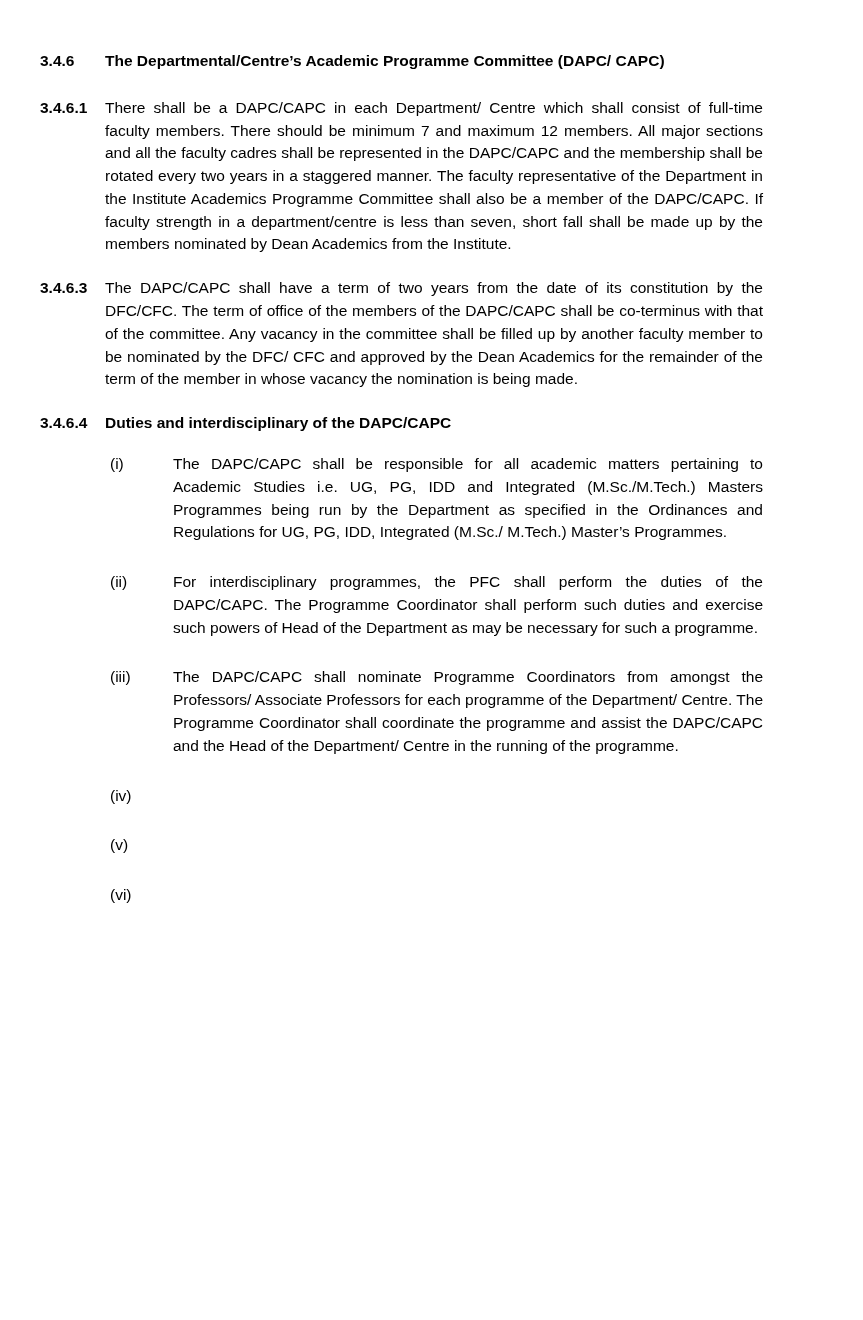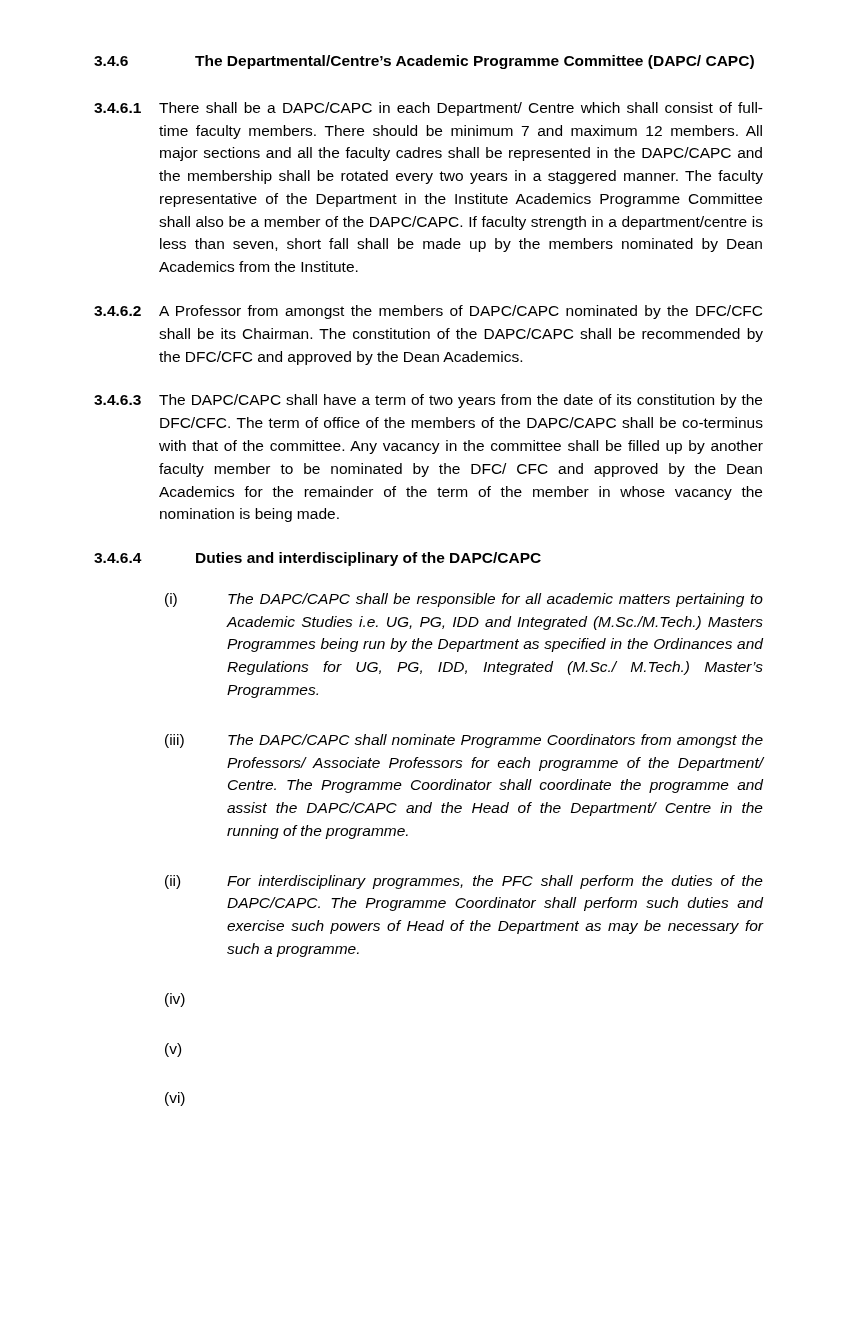--- a/index.html
+++ b/index.html
@@ -10,21 +10,21 @@
   body {
     width: 863px;
     font-family: "Liberation Sans", sans-serif;
     color: #000000;
     -webkit-font-smoothing: antialiased;
   }
   .page {
     width: 863px;
     min-height: 1320px;
     box-sizing: border-box;
-    padding: 50px 100px 40px 94px;
+    padding: 50px 100px 40px 40px;
     background: #ffffff;
   }
   .para {
     display: flex;
     align-items: flex-start;
     font-size: 15.5px;
     line-height: 1.47;
     margin-bottom: 21px;
   }
   .num {
@@ -32,21 +32,20 @@
     font-weight: bold;
   }
   .body-text {
     flex: 1;
     text-align: justify;
   }
   .heading .body-text,
   .subheading .body-text {
     font-weight: bold;
     text-align: left;
-    margin-left: 36px;
   }
   .heading {
     margin-bottom: 24px;
   }
   .subheading {
     margin-bottom: 18px;
     justify-content: center;
   }
   .duty {
     display: flex;
@@ -55,66 +54,61 @@
     font-size: 15.5px;
     line-height: 1.47;
     margin-bottom: 27px;
   }
   .duty-label {
     flex: 0 0 63px;
   }
   .duty-text {
     flex: 1;
     text-align: justify;
-    font-style: italic;
   }
 </style>
 </head>
 <body>
 
 <div class="page">
 
   <div class="para heading">
     <span class="num">3.4.6</span>
     <span class="body-text">The Departmental/Centre’s Academic Programme Committee (DAPC/ CAPC)</span>
   </div>
 
   <div class="para">
     <span class="num">3.4.6.1</span>
     <span class="body-text">There shall be a DAPC/CAPC in each Department/ Centre which shall consist of full-time faculty members. There should be minimum 7 and maximum 12 members. All major sections and all the faculty cadres shall be represented in the DAPC/CAPC and the membership shall be rotated every two years in a staggered manner.  The faculty representative of the Department in the Institute Academics Programme Committee shall also be a member of the DAPC/CAPC. If faculty strength in a department/centre is less than seven, short fall shall be made up by the members nominated by Dean Academics from the Institute.</span>
   </div>
 
-  <div class="para">
-    <span class="num">3.4.6.2</span>
-    <span class="body-text">A Professor from amongst the members of DAPC/CAPC nominated by the DFC/CFC shall be its Chairman. The constitution of the DAPC/CAPC shall be recommended by the DFC/CFC and approved by the Dean Academics.</span>
-  </div>
 
   <div class="para">
     <span class="num">3.4.6.3</span>
     <span class="body-text">The DAPC/CAPC shall have a term of two years from the date of its constitution by the DFC/CFC. The term of office of the members of the DAPC/CAPC shall be co-terminus with that of the committee. Any vacancy in the committee shall be filled up by another faculty member to be nominated by the DFC/ CFC and approved by the Dean Academics for the remainder of the term of the member in whose vacancy the nomination is being made.</span>
   </div>
 
   <div class="para subheading">
     <span class="num">3.4.6.4</span>
     <span class="body-text">Duties and interdisciplinary of the DAPC/CAPC</span>
   </div>
 
   <div class="duty">
     <span class="duty-label">(i)</span>
     <span class="duty-text">The DAPC/CAPC shall be responsible for all academic matters pertaining to Academic Studies i.e. UG, PG, IDD and Integrated (M.Sc./M.Tech.) Masters Programmes being run by the Department as specified in the Ordinances and Regulations for UG, PG, IDD, Integrated  (M.Sc./ M.Tech.) Master’s Programmes.</span>
   </div>
 
   <div class="duty">
-    <span class="duty-label">(iii)</span>
-    <span class="duty-text">The DAPC/CAPC shall nominate Programme Coordinators from amongst the Professors/ Associate Professors for each programme of the Department/ Centre. The Programme Coordinator shall coordinate the programme and assist the DAPC/CAPC and the Head of the Department/ Centre in the running of the programme.</span>
+    <span class="duty-label">(ii)</span>
+    <span class="duty-text">For interdisciplinary programmes, the PFC shall perform the duties of the DAPC/CAPC. The Programme Coordinator shall perform such duties and exercise such powers of Head of the Department as may be necessary for such a programme.</span>
   </div>
 
   <div class="duty">
-    <span class="duty-label">(ii)</span>
-    <span class="duty-text">For interdisciplinary programmes, the PFC shall perform the duties of the DAPC/CAPC. The Programme Coordinator shall perform such duties and exercise such powers of Head of the Department as may be necessary for such a programme.</span>
+    <span class="duty-label">(iii)</span>
+    <span class="duty-text">The DAPC/CAPC shall nominate Programme Coordinators from amongst the Professors/ Associate Professors for each programme of the Department/ Centre. The Programme Coordinator shall coordinate the programme and assist the DAPC/CAPC and the Head of the Department/ Centre in the running of the programme.</span>
   </div>
 
   <div class="duty">
     <span class="duty-label">(iv)</span>
   </div>
 
   <div class="duty">
     <span class="duty-label">(v)</span>
   </div>
 

